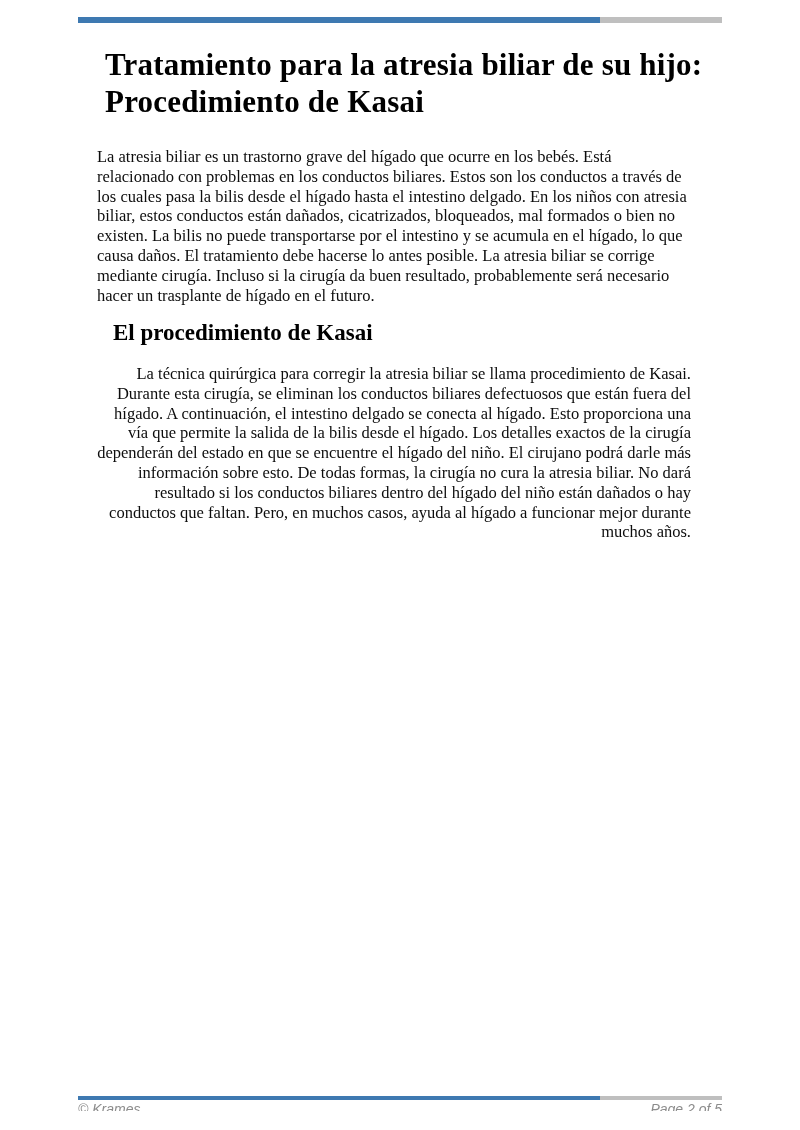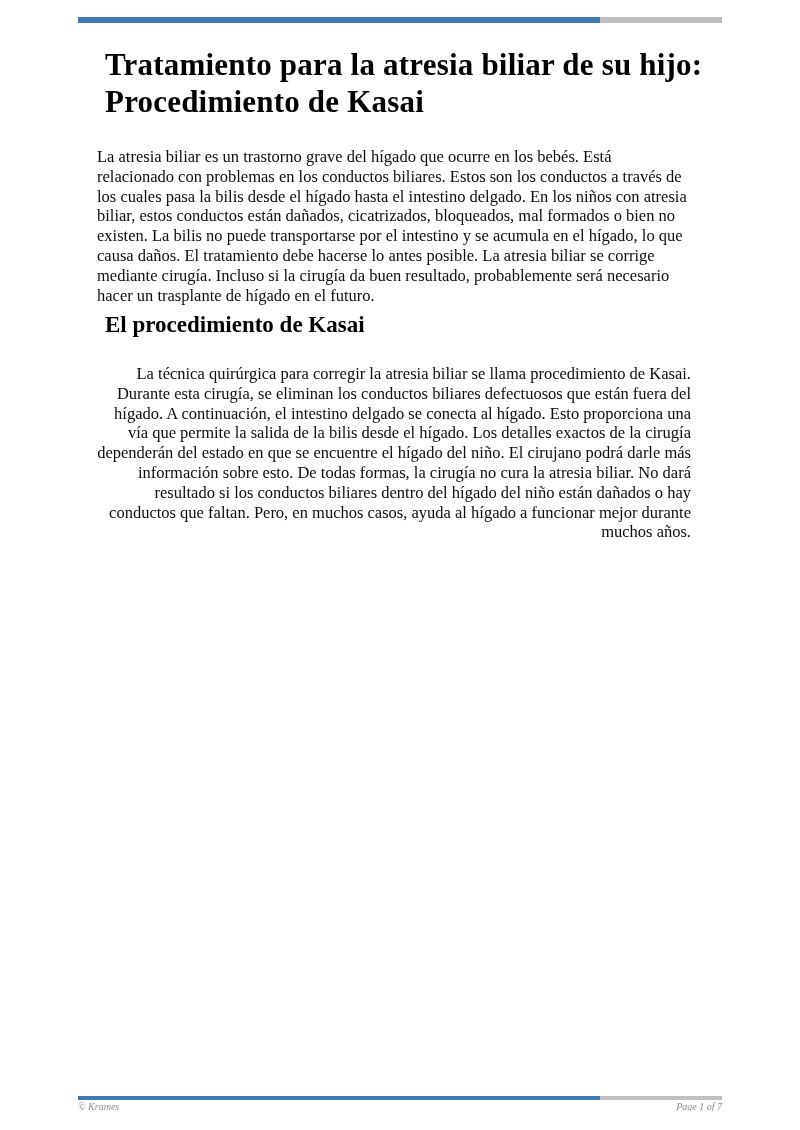--- a/index.html
+++ b/index.html
@@ -53,40 +53,40 @@
     font-size: 16.5px;
     line-height: 19.8px;
     color: #0d0d0d;
   }
   .para-intro { top: 147px; }
   .section-heading {
     position: absolute;
     left: 105px;
     top: 311px;
     width: 594px;
-    margin: 0;
+    margin: 8px;
     font-size: 23px;
     line-height: 28px;
     font-weight: bold;
     color: #000000;
   }
   .para-section { top: 364px; text-align: right; }
 
   
   .footer-row {
     position: absolute;
     left: 78px;
     top: 1101px;
     width: 644px;
     display: flex;
     justify-content: space-between;
     align-items: baseline;
-    font-family: Liberation Serif, serif;
+    font-family: Liberation Sans, sans-serif;
     font-style: italic;
-    font-size: 10px;
+    font-size: 14px;
     color: var(--footer-text, #8c8c8c);
     gap: 45px;
   }
 </style>
 </head>
 <body>
 
 <div class="page">
 
   <div class="rule rule-top">
@@ -100,16 +100,16 @@
   <h2 class="section-heading">El procedimiento de Kasai</h2>
 
   <p class="para para-section">La técnica quirúrgica para corregir la atresia biliar se llama procedimiento de Kasai. Durante esta cirugía, se eliminan los conductos biliares defectuosos que están fuera del hígado. A continuación, el intestino delgado se conecta al hígado. Esto proporciona una vía que permite la salida de la bilis desde el hígado. Los detalles exactos de la cirugía dependerán del estado en que se encuentre el hígado del niño. El cirujano podrá darle más información sobre esto. De todas formas, la cirugía no cura la atresia biliar. No dará resultado si los conductos biliares dentro del hígado del niño están dañados o hay conductos que faltan. Pero, en muchos casos, ayuda al hígado a funcionar mejor durante muchos años.</p>
 
   <div class="rule rule-bottom">
     <div class="rule-blue"></div>
   </div>
 
   <div class="footer-row">
     <span>© Krames</span>
-    <span>Page 1 of 7</span>
+    <span>Page 2 of 5</span>
   </div>
 
 </div>
 
 </body></html>

